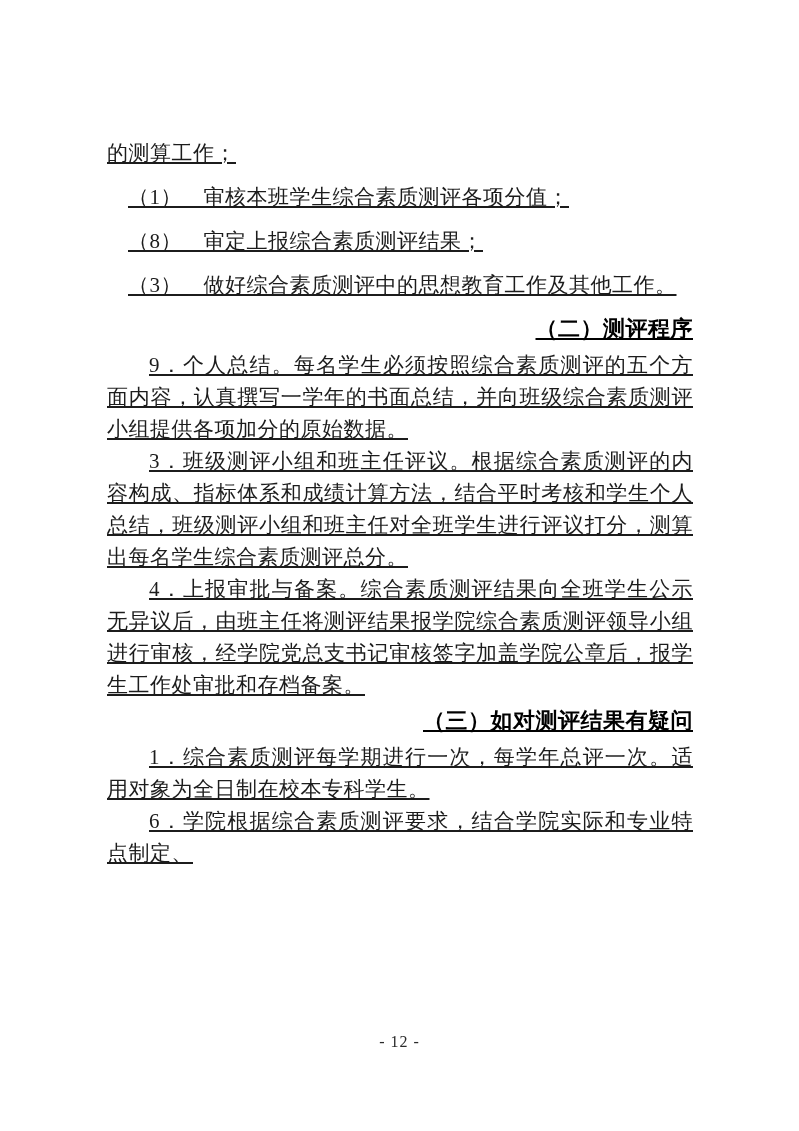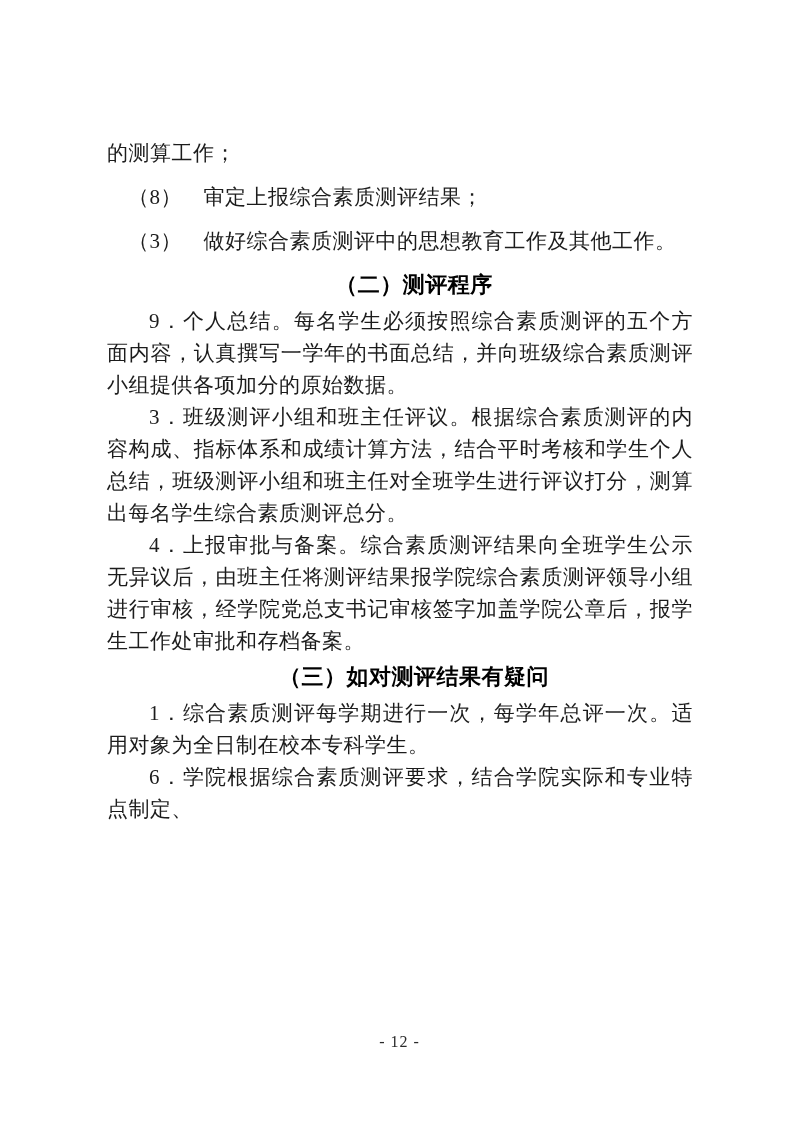--- a/index.html
+++ b/index.html
@@ -19,41 +19,41 @@
   .content {
     position: absolute;
     left: 107px;
     top: 137px;
     width: 586px;
     font-size: 21px;
     line-height: 32px;
     text-align: justify;
     letter-spacing: 0.5px;
   }
-  .content p { margin: 0; }
+  .content p { margin: 0; text-decoration: underline; }
   .p-plain {
     text-indent: 0;
     margin-bottom: 12px !important;
   }
   .p-list {
     text-indent: 21px;
     margin-bottom: 12px !important;
   }
   .p-body {
     text-indent: 42px;
   }
   .section-heading {
     font-family: "Liberation Sans", "DejaVu Sans", sans-serif;
     font-weight: 700;
     font-size: 22px;
     line-height: 32px;
     color: #000000;
     margin: 4px 0 !important;
     text-indent: 28px;
-    text-align: center;
+    text-align: right;
   }
   .footer {
     position: absolute;
     left: 0;
     right: 0;
     top: 1032px;
     text-align: center;
     font-size: 16px;
     line-height: 20px;
     color: #2a2a2a;
@@ -61,20 +61,21 @@
   }
 </style>
 </head>
 <body>
 
 <div class="page">
 
   <div class="content">
     <p class="p-plain">的测算工作；</p>
 
+    <p class="p-list">（1）　审核本班学生综合素质测评各项分值；</p>
 
     <p class="p-list">（8）　审定上报综合素质测评结果；</p>
 
     <p class="p-list">（3）　做好综合素质测评中的思想教育工作及其他工作。</p>
 
     <p class="section-heading">（二）测评程序</p>
 
     <p class="p-body">9．个人总结。每名学生必须按照综合素质测评的五个方面内容，认真撰写一学年的书面总结，并向班级综合素质测评小组提供各项加分的原始数据。</p>
 
     <p class="p-body">3．班级测评小组和班主任评议。根据综合素质测评的内容构成、指标体系和成绩计算方法，结合平时考核和学生个人总结，班级测评小组和班主任对全班学生进行评议打分，测算出每名学生综合素质测评总分。</p>

